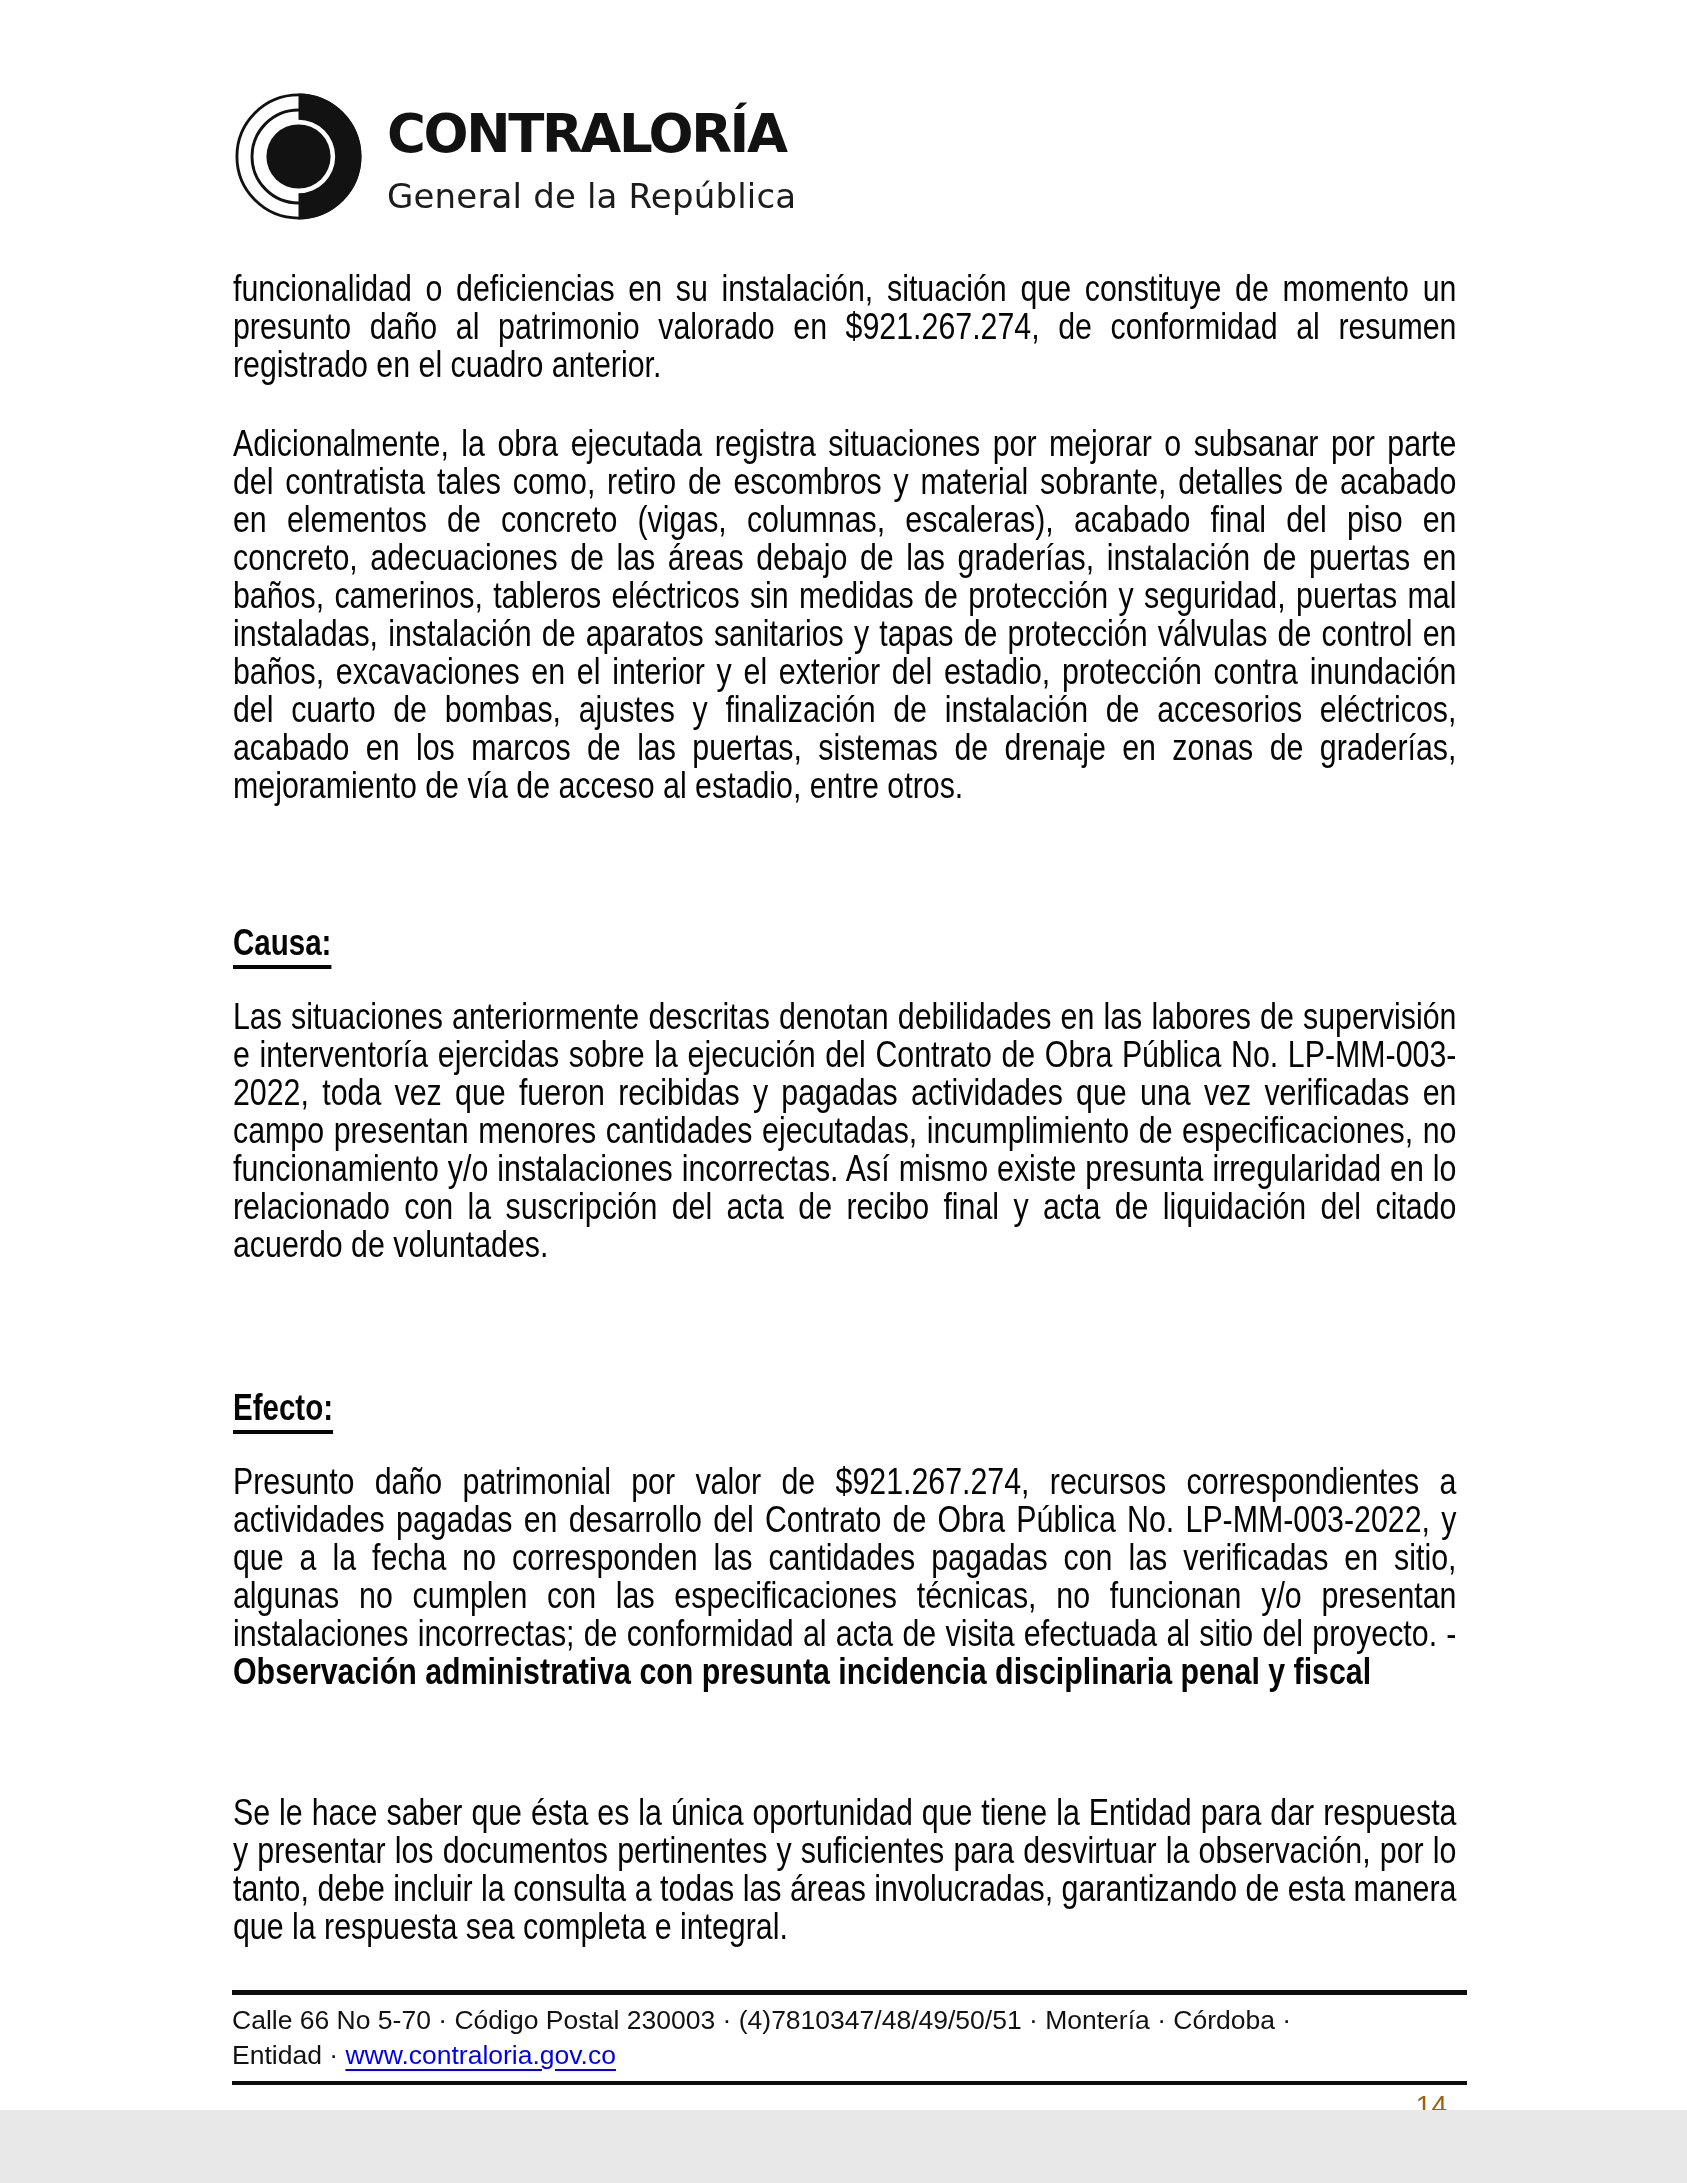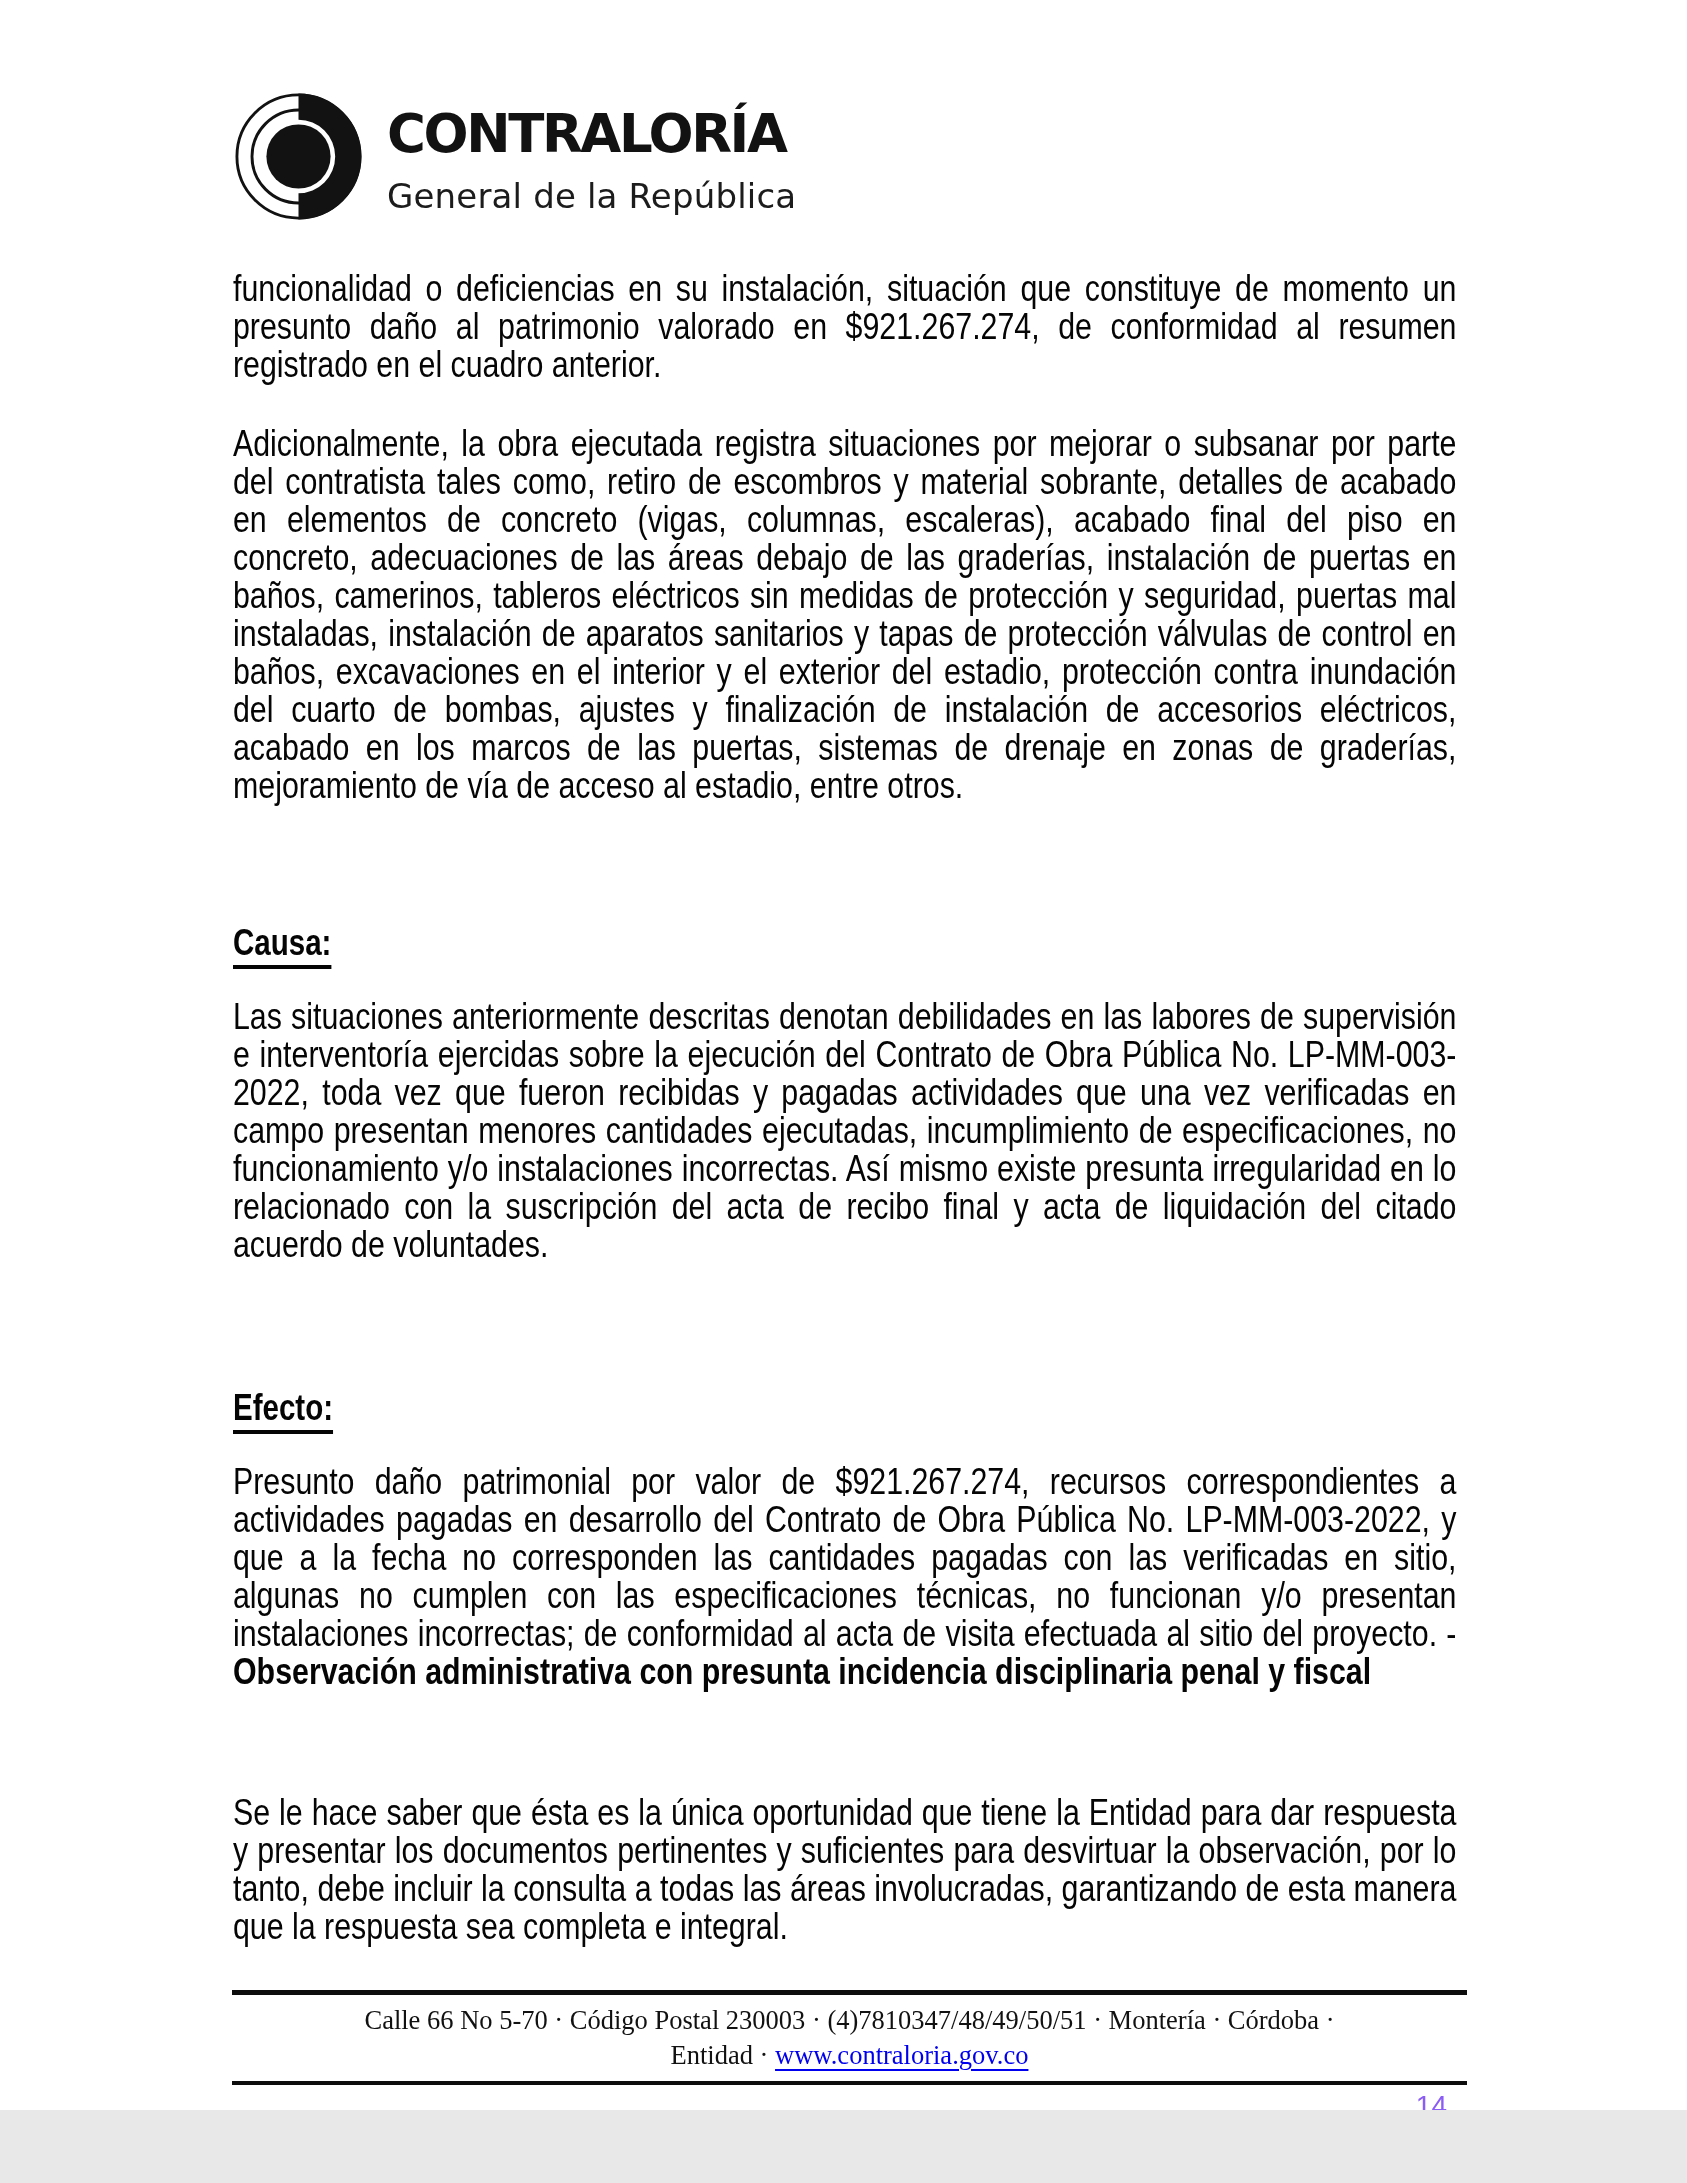--- a/index.html
+++ b/index.html
@@ -95,41 +95,41 @@
     position: absolute;
     left: 232px;
     top: 1990px;
     width: 1235px;
   }
   .footer-rule {
     height: 4.6px;
     background: #0d0d0d;
   }
   .footer-line {
-    font-family: Liberation Serif, serif;
+    font-family: Liberation Sans, sans-serif;
     font-size: 26.5px;
     line-height: 35px;
-    text-align: center;
+    text-align: left;
     color: #111111;
   }
   .footer-line.first { margin-top: 8px; }
   .footer-rule.bottom { margin-top: 8px; }
   .footer-link {
     color: #0000ee;
     text-decoration: underline;
     text-decoration-thickness: 2px;
     text-underline-offset: 4.6px;
   }
   .page-number {
     font-family: "Liberation Sans", sans-serif;
     font-size: 28px;
     line-height: 33px;
     text-align: right;
     padding: 4px 20px 0 0;
-    color: #8b5cf6;
+    color: #a16207;
   }
 </style>
 </head>
 <body>
 
 <div class="page">
 
   <svg class="emblem" viewBox="0 0 100 100" aria-hidden="true">
     <circle cx="50" cy="50" r="47" fill="none" stroke="#121212" stroke-width="2.2"></circle>
     <circle cx="50" cy="50" r="35.5" fill="none" stroke="#121212" stroke-width="2.2"></circle>

